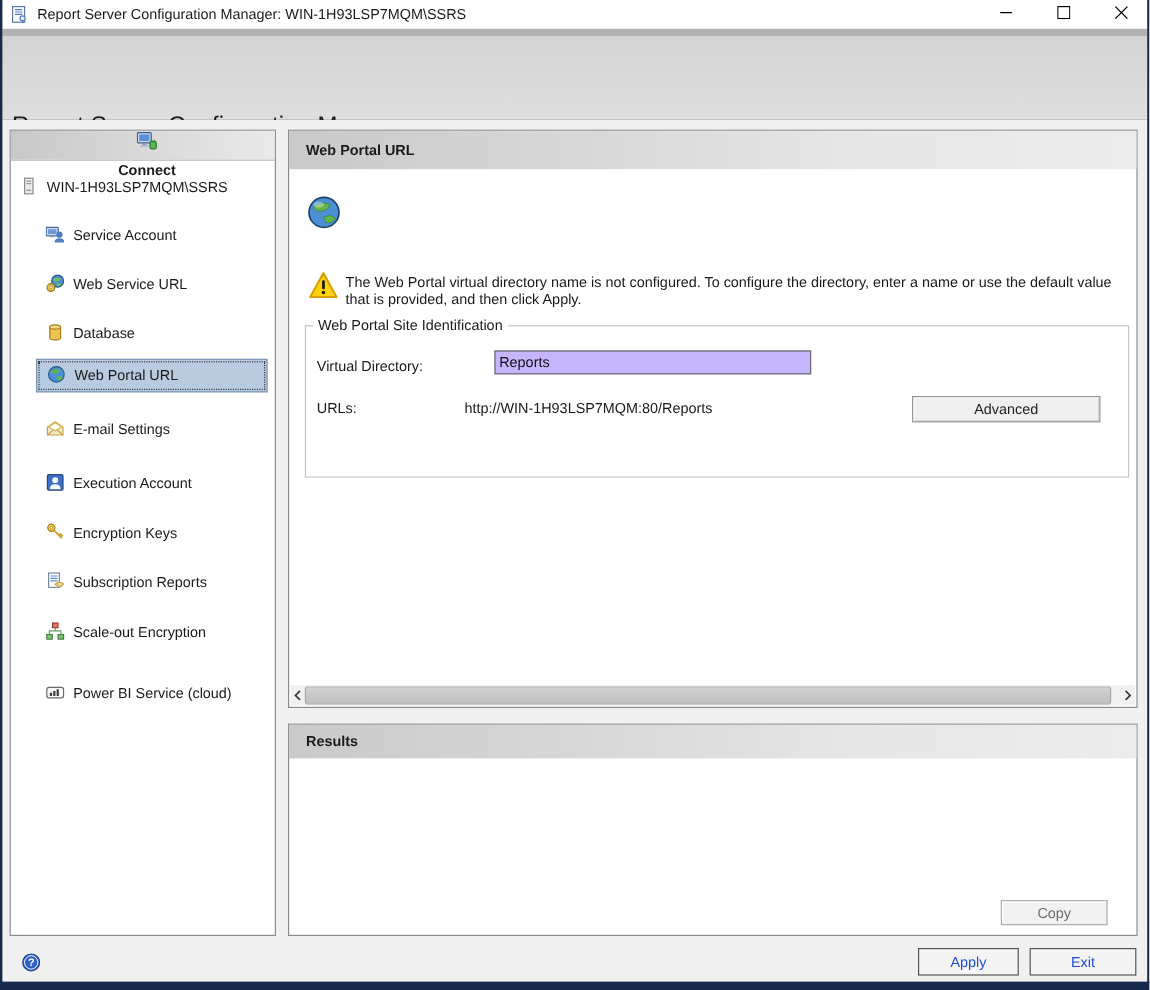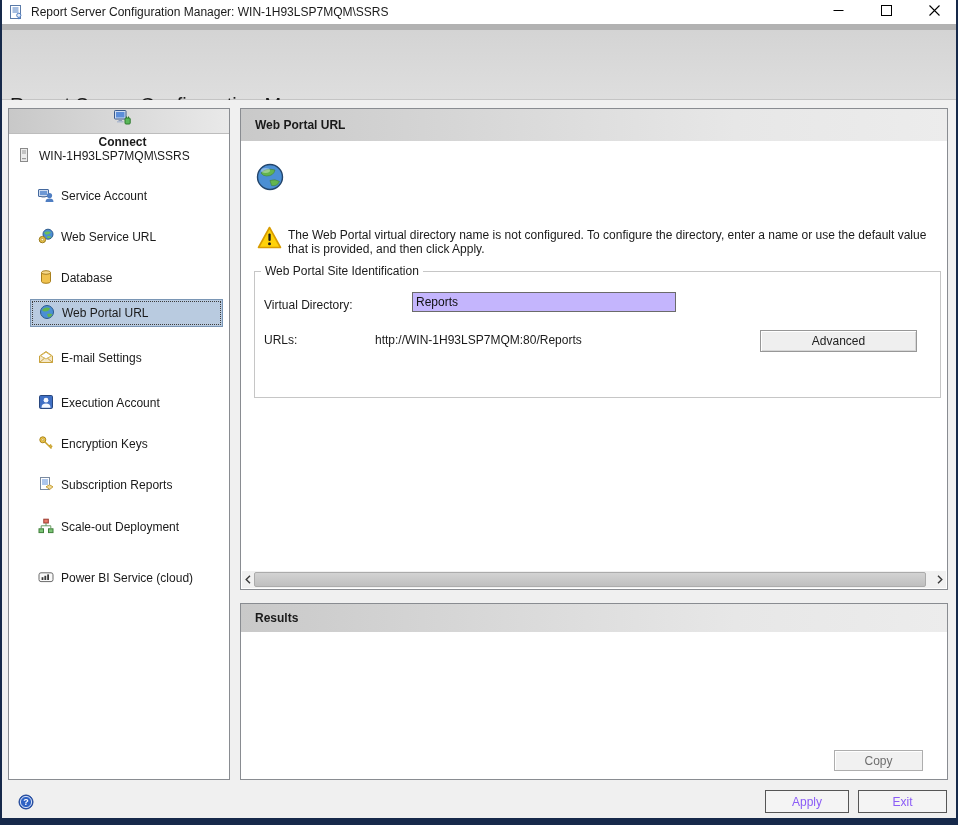--- a/index.html
+++ b/index.html
@@ -56,31 +56,31 @@
   .warn-text { position:absolute; left:47px; top:119px; width:656px; line-height:14px; }
 
   .groupbox { position:absolute; left:13px; top:162px; width:687px; height:127px; border:1px solid #c6c6c6; }
   .groupbox .legend { position:absolute; left:6px; top:-8px; background:#fff; padding:0 4px; }
   .fld-label { position:absolute; white-space:nowrap; }
   .vd-label { left:9px; top:26px; }
   .vd-input { position:absolute; left:157px; top:20px; width:264px; height:20px;
               border:1px solid #6b6b6b; font-family:"Liberation Sans",sans-serif; font-size:12px;
               padding:0 3px; color:#111; background:#c4b5fd; }
   .urls-label { left:9px; top:61px; }
-  .urls-value { position:absolute; left:120px; top:61px; white-space:nowrap; }
+  .urls-value { position:absolute; left:132px; top:61px; white-space:nowrap; }
 
   .btn { position:absolute; display:flex; align-items:center; justify-content:center;
          font-family:"Liberation Sans",sans-serif; font-size:12px; cursor:default; }
   .btn-raised { background:#efefef; border:1px solid #979797;
                 box-shadow: inset 1px 1px 0 #ffffff, inset -1px -1px 0 #d6d6d6; color:#222; }
   .btn-adv { left:505px; top:58px; width:157px; height:22px; }
   .btn-disabled { background:#f1f1f1; border:1px solid #aeaeae;
                   box-shadow: inset 1px 1px 0 #ffffff; color:#6e6e6e; }
   .btn-copy { left:593px; top:146px; width:89px; height:21px; }
-  .btn-standard { background:#f4f4f4; border:1px solid #565656; color:#8b5cf6; }
+  .btn-standard { background:#f4f4f4; border:1px solid #565656; color:#1d4ed8; }
   .btn-apply { left:763px; top:690px; width:84px; height:23px; }
   .btn-exit { left:856px; top:690px; width:89px; height:23px; }
 
   .hscroll { position:absolute; left:1px; bottom:1px; width:704px; height:17px; background:#f1f1f1; }
   .hs-arrow { position:absolute; top:0; width:12px; height:17px; display:flex; align-items:center; justify-content:center; }
   .hs-arrow svg { width:6px; height:9px; }
   .hs-left { left:0; } .hs-right { right:0; }
   .hs-thumb { position:absolute; left:12px; top:1px; width:672px; height:15px;
               background:linear-gradient(#d3d3d3,#bfbfbf); border:1px solid #ababab; border-radius:2px; }
 
@@ -254,21 +254,21 @@
 
       <div class="nav-item nav-sub" style="top:408px">
         <span>
           <svg viewBox="0 0 16 16">
               <rect x="5.8" y="1.2" width="4.5" height="3.8" fill="#e8796a" stroke="#9c3a2e"></rect>
               <rect x="1" y="10.8" width="4.5" height="3.8" fill="#7cc576" stroke="#3f7f3a"></rect>
               <rect x="10.5" y="10.8" width="4.5" height="3.8" fill="#7cc576" stroke="#3f7f3a"></rect>
               <path d="M8 5 V7.8 M3.2 10.8 V7.8 H12.8 V10.8" fill="none" stroke="#6a9a64"></path>
             </svg>
         </span>
-        <span>Scale-out Deployment</span>
+        <span>Scale-out Encryption</span>
       </div>
 
       <div class="nav-item nav-sub" style="top:459px">
         <span>
           <svg viewBox="0 0 16 16">
               <rect x="1" y="3.8" width="14" height="8.8" rx="2" fill="#fafafa" stroke="#6a6a6a"></rect>
               <rect x="3.6" y="8.2" width="1.8" height="2.8" fill="#3a3a3a"></rect>
               <rect x="6.4" y="6.8" width="1.8" height="4.2" fill="#3a3a3a"></rect>
               <rect x="9.2" y="5.4" width="1.8" height="5.6" fill="#3a3a3a"></rect>
             </svg>

